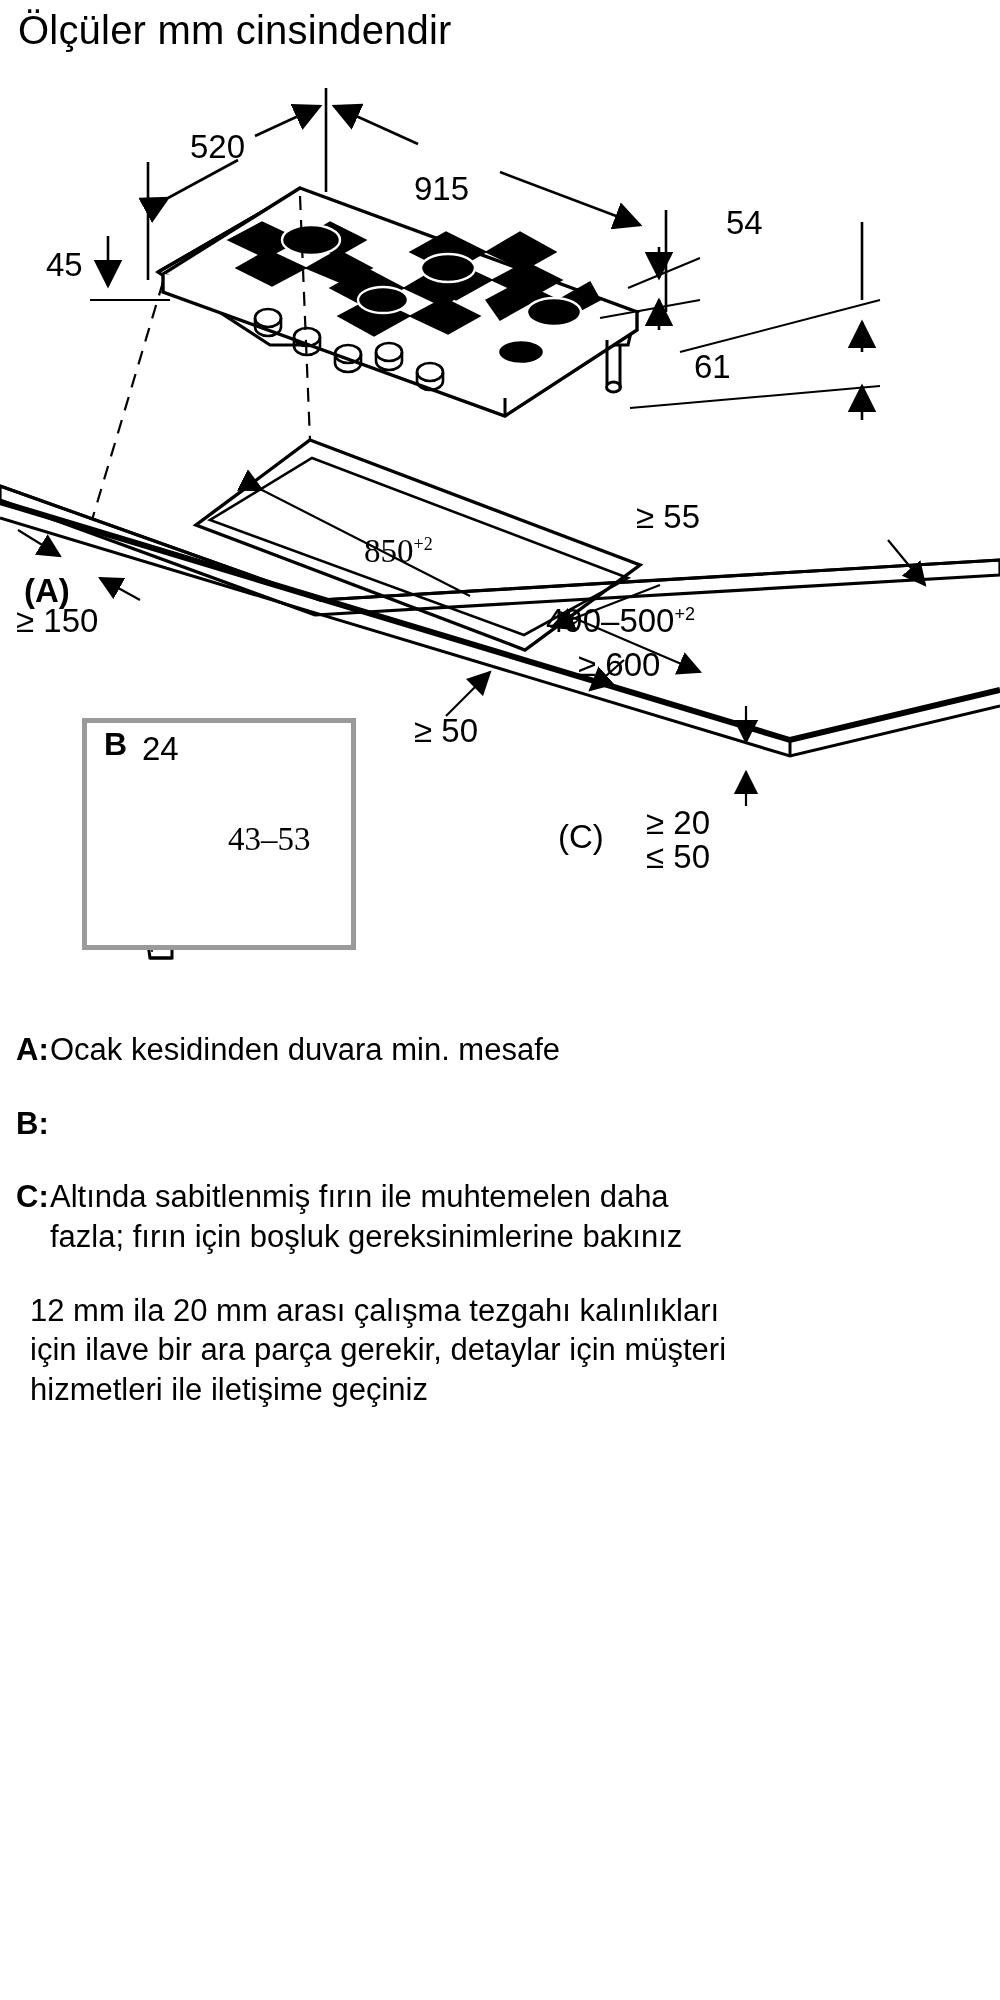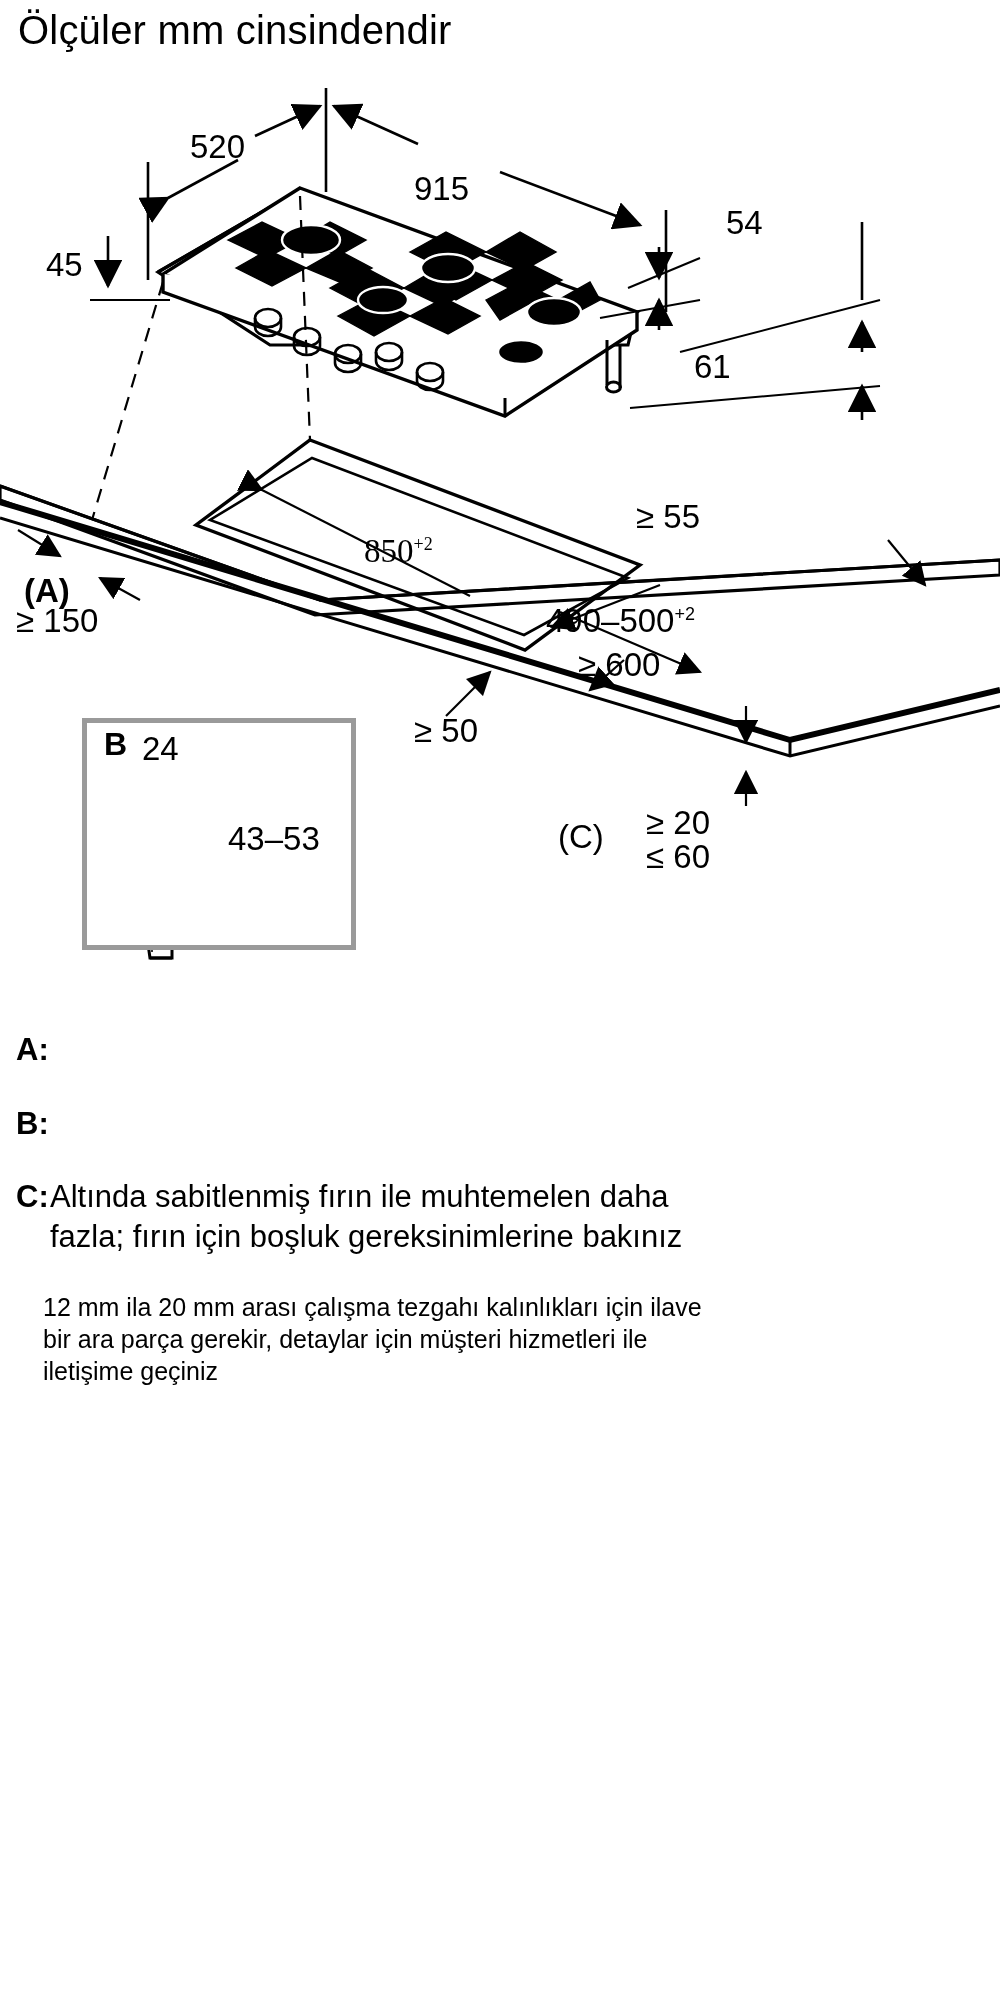--- a/index.html
+++ b/index.html
@@ -21,21 +21,21 @@
   
   #detail-b-frame{
     left:82px;top:718px;width:274px;height:232px;
     border:5px solid #9a9a9a;background:#fff;box-sizing:border-box;
   }
   
   #legend{left:16px;top:1030px;width:720px;}
   .legend-row{display:flex;align-items:flex-start;margin-bottom:34px;}
   .legend-key{font-size:31px;font-weight:bold;min-width:34px;line-height:1.28;}
   .legend-txt{font-size:31px;line-height:1.28;}
-  .note{font-size:25px;line-height:1.28;margin-left:27px;}
+  .note{font-size:31px;line-height:1.28;margin-left:14px;}
   .stack{display:inline-block;text-align:center;line-height:1.02;}
 </style>
 </head>
 <body>
 
 <div class="abs" id="page-title">Ölçüler mm cinsindendir</div>
 
 <svg class="layer" viewBox="0 0 1000 2000">
   <defs>
     <marker id="ah" markerWidth="11" markerHeight="11" refX="10" refY="5.5" orient="auto">
@@ -213,32 +213,33 @@
 <div class="abs dim" style="left:578px;top:648px;">≥ 600</div>
 <div class="abs dim" style="left:414px;top:714px;">≥ 50</div>
 
 <div class="abs dim bold" style="left:24px;top:574px;">(A)</div>
 <div class="abs dim" style="left:16px;top:604px;">≥ 150</div>
 
 <div class="abs dim" style="left:558px;top:820px;">(C)</div>
 <div class="abs dim" style="left:646px;top:806px;line-height:1.12;">
   <div class="stack">
     <div>≥ 20</div>
-    <div>≤ 60</div>
+    <div>≤ 50</div>
   </div>
 </div>
 
 <div class="abs" id="detail-b-frame"></div>
 <div class="abs dim bold" style="left:104px;top:728px;font-size:32px;">B</div>
 <div class="abs dim" style="left:142px;top:732px;">24</div>
-<div class="abs dim" style="left:228px;top:822px;">43–53</div>
+<div class="abs dim" style="left:228px;top:822px;font-family:Liberation Serif, serif;">43–53</div>
 
 <div class="abs" id="legend">
   <div class="legend-row">
     <div class="legend-key">A:</div>
+    <div class="legend-txt">Ocak kesidinden duvara min. mesafe</div>
   </div>
   <div class="legend-row">
     <div class="legend-key">B:</div>
   </div>
   <div class="legend-row">
     <div class="legend-key">C:</div>
     <div class="legend-txt">Altında sabitlenmiş fırın ile muhtemelen daha fazla; fırın için boşluk gereksinimlerine bakınız</div>
   </div>
   <div class="note">12 mm ila 20 mm arası çalışma tezgahı kalınlıkları için ilave bir ara parça gerekir, detaylar için müşteri hizmetleri ile iletişime geçiniz</div>
 </div>

